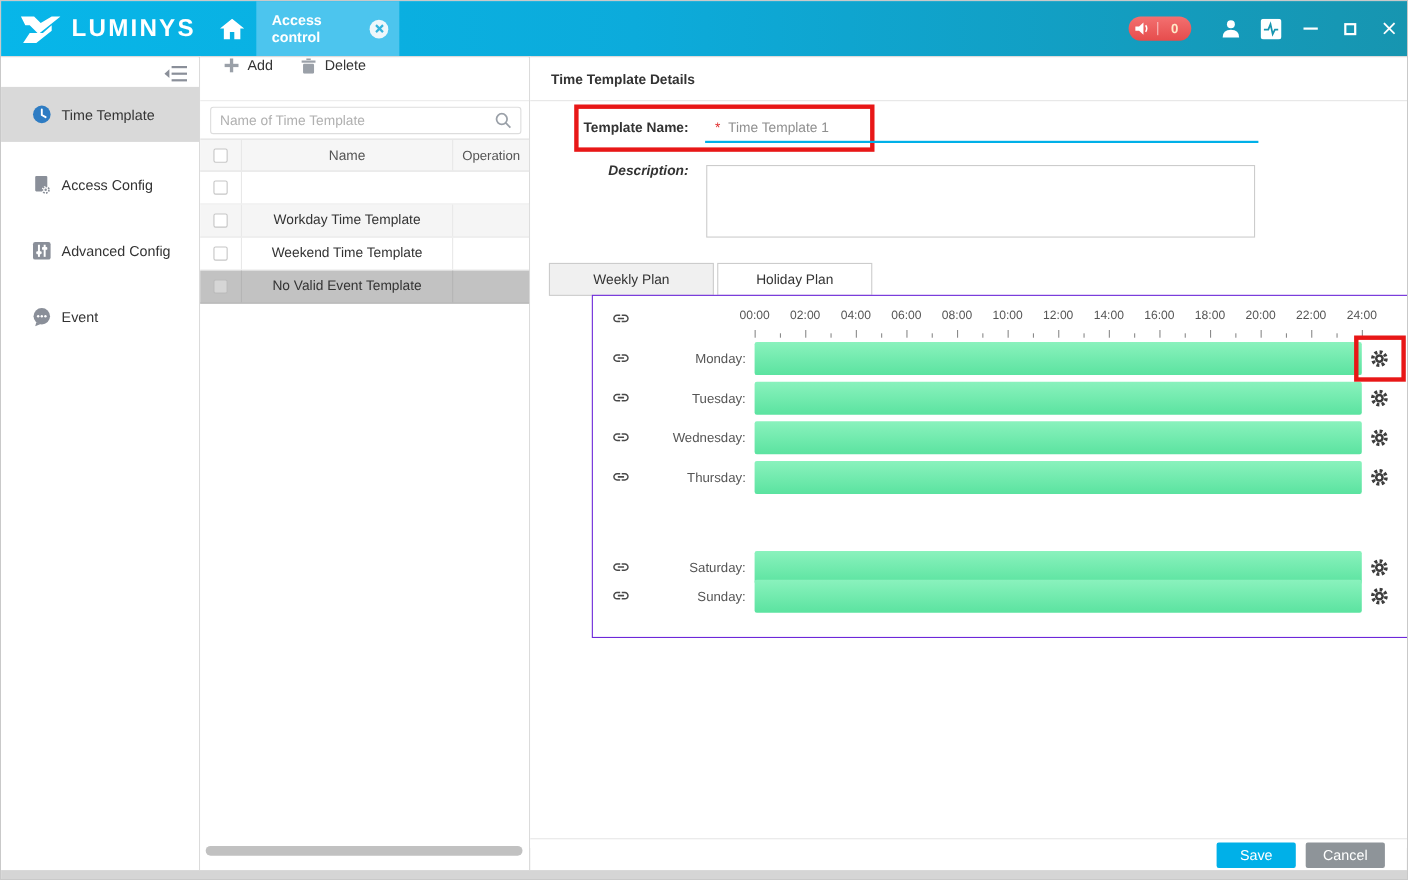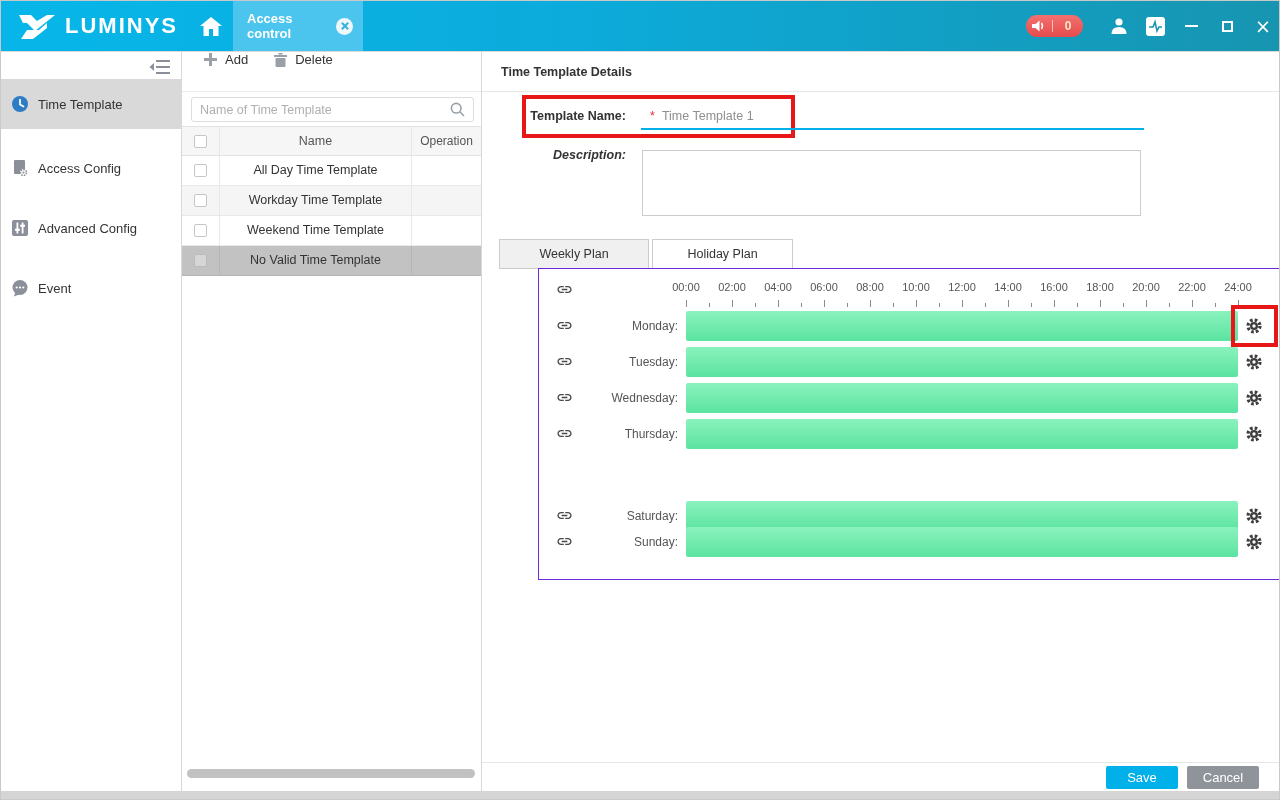--- a/index.html
+++ b/index.html
@@ -31,21 +31,21 @@
   .pill-divider{width:1px;height:12px;background:rgba(255,255,255,.6);}
   .tb-icon{width:36px;height:50px;display:flex;align-items:center;justify-content:center;cursor:pointer;}
   .win-min{width:13px;height:2px;background:#fff;}
   .win-max{width:11px;height:11px;border:2px solid #fff;}
   .win-close{color:#fff;font-size:19px;line-height:1;font-family:"DejaVu Sans",sans-serif;}
   
   .sidebar{position:absolute;left:0;top:50px;width:181px;height:740px;background:#fff;
     border-right:1px solid #d8d8d8;border-top:1px solid #d9d9d9;}
   .collapse-btn{position:absolute;right:10px;top:7px;cursor:pointer;}
   .side-items{position:absolute;top:27px;left:0;width:100%;}
-  .side-item{height:50px;display:flex;align-items:center;gap:9px;padding-left:10px;cursor:pointer;font-size:13px;color:#333;text-align:right;}
+  .side-item{height:50px;display:flex;align-items:center;gap:9px;padding-left:28px;cursor:pointer;font-size:13px;color:#333;text-align:right;}
   .side-item.selected{background:#d9d9d9;}
   .si-2{margin-top:14px;} .si-3{margin-top:10px;} .si-4{margin-top:10px;}
   
   .list-panel{position:absolute;left:181px;top:50px;width:300px;height:740px;background:#fff;
     border-right:1px solid #d8d8d8;border-top:1px solid #d9d9d9;}
   .toolbar{height:40px;display:flex;align-items:flex-start;gap:26px;padding-left:22px;border-bottom:1px solid #ececec;}
   .tool-btn{display:flex;align-items:center;gap:8px;cursor:pointer;color:#333;}
   .search-wrap{position:absolute;left:9px;top:45px;width:283px;height:25px;border:1px solid #ddd;border-radius:3px;
     display:flex;align-items:center;padding:0 8px;}
   .search-wrap input{border:none;outline:none;flex:1;font-size:12.5px;color:#555;font-family:inherit;}
@@ -231,42 +231,41 @@
       <span class="col-check">
           <span class="checkbox"></span>
         </span>
       <span class="col-name">Name</span>
       <span class="col-op">Operation</span>
     </div>
     <div class="t-row">
       <span class="col-check">
           <span class="checkbox"></span>
         </span>
-      <span class="col-name">All Day Time Template</span>
       <span class="col-op"></span>
     </div>
     <div class="t-row alt">
       <span class="col-check">
           <span class="checkbox"></span>
         </span>
       <span class="col-name">Workday Time Template</span>
       <span class="col-op"></span>
     </div>
     <div class="t-row">
       <span class="col-check">
           <span class="checkbox"></span>
         </span>
       <span class="col-name">Weekend Time Template</span>
       <span class="col-op"></span>
     </div>
     <div class="t-row selected">
       <span class="col-check">
           <span class="checkbox"></span>
         </span>
-      <span class="col-name">No Valid Time Template</span>
+      <span class="col-name">No Valid Event Template</span>
       <span class="col-op"></span>
     </div>
   </div>
   <div class="h-scrollbar"></div>
 </div>
 
 <div class="details">
   <div class="details-title">Time Template Details</div>
 
   <div class="anno anno-1"></div>

